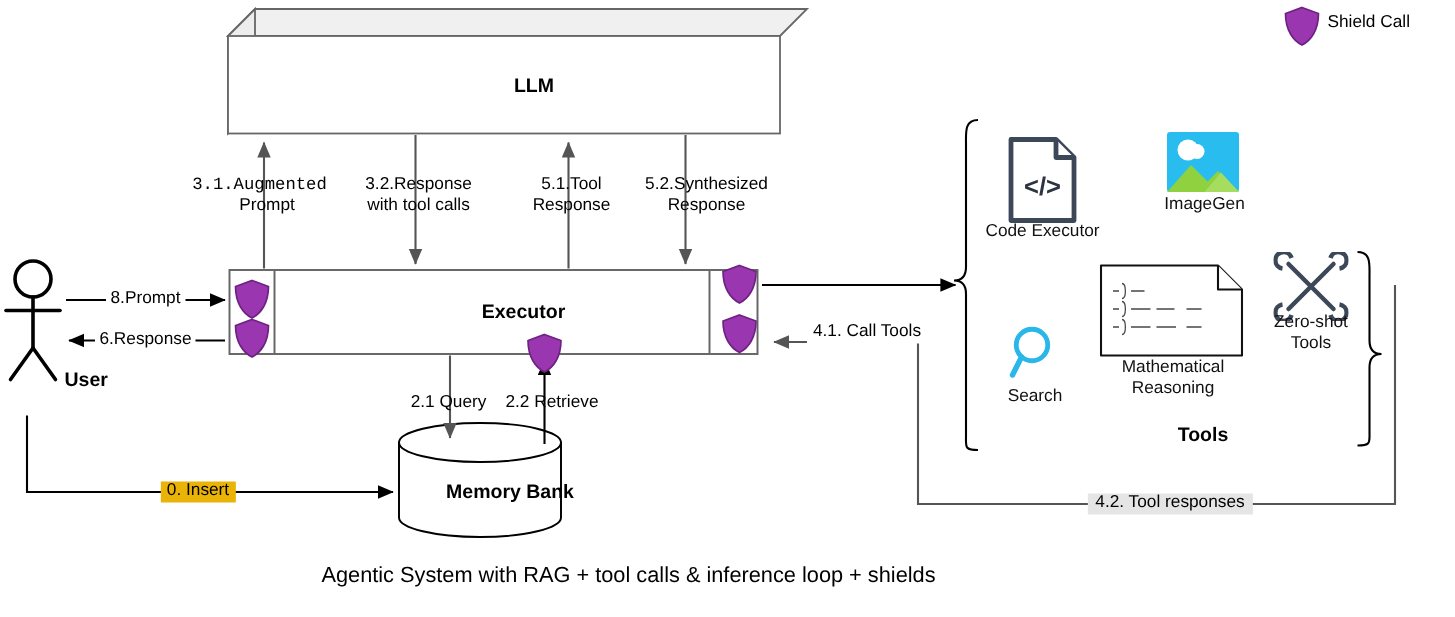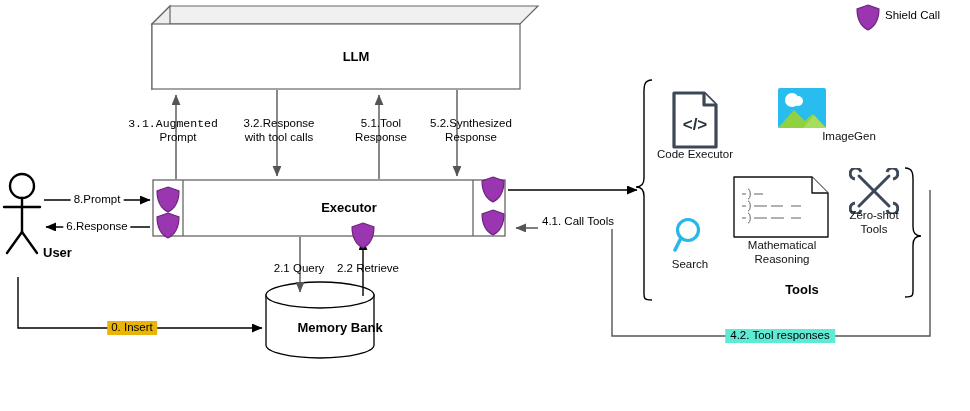--- a/index.html
+++ b/index.html
@@ -97,41 +97,41 @@
   <div class="lbl c" style="left:471px;top:131px;">Response</div>
 
   <div class="lbl c" style="left:97px;top:193px;background:#fff;padding:0 3px;">8.Prompt</div>
   <div class="lbl c" style="left:97px;top:220px;background:#fff;padding:0 3px;">6.Response</div>
   <div class="lbl c" style="left:132px;top:321px;background:#eab308;padding:0 4px;">0. Insert</div>
 
   <div class="lbl c" style="left:299px;top:262px;">2.1 Query</div>
   <div class="lbl c" style="left:368px;top:262px;">2.2 Retrieve</div>
 
   <div class="lbl c" style="left:578px;top:183px;background:#fff;padding:0 4px;margin-top:32px;">4.1. Call Tools</div>
-  <div class="lbl c" style="left:780px;top:329px;background:#5eead4;padding:0 5px;">4.2. Tool responses</div>
+  <div class="lbl c" style="left:780px;top:329px;background:#e5e5e5;padding:0 5px;">4.2. Tool responses</div>
 
   <div class="icoBox" style="left:671px;top:90px;">
     <svg width="48" height="60" viewBox="0 0 48 60">
       <path d="M3,3 L33,3 L45,15 L45,57 L3,57 Z" fill="#fff" stroke="#3C4858" stroke-width="3.2" stroke-linejoin="round"></path>
       <path d="M33,3 L33,15 L45,15" fill="#fff" stroke="#3C4858" stroke-width="3.2" stroke-linejoin="round"></path>
       <text x="24" y="40" font-family="'Liberation Sans',sans-serif" font-size="17" font-weight="bold" fill="#2B3440" text-anchor="middle">&lt;/&gt;</text>
     </svg>
   </div>
   <div class="icoCap" style="left:695px;top:148px;">Code Executor</div>
 
   <div class="icoBox" style="left:778px;top:88px;">
     <svg width="48" height="40" viewBox="0 0 48 40">
       <rect x="0" y="0" width="48" height="40" rx="2" fill="#29BDEF"></rect>
       <circle cx="14" cy="12" r="7" fill="#FFFFFF"></circle>
       <circle cx="20" cy="13" r="5" fill="#FFFFFF"></circle>
       <path d="M0,40 L16,22 L27,33 L34,26 L48,40 Z" fill="#8FD13F"></path>
       <path d="M25,40 L36,27 L48,40 Z" fill="#A6DD5E"></path>
     </svg>
   </div>
-  <div class="icoCap" style="left:803px;top:130px;margin-left:46px;">ImageGen</div>
+  <div class="icoCap" style="left:803px;top:130px;">ImageGen</div>
 
   <div class="icoBox" style="left:733px;top:176px;">
     <svg width="96" height="62" viewBox="0 0 96 62">
       <path d="M1,1 L79,1 L95,17 L95,61 L1,61 Z" fill="#fff" stroke="#111" stroke-width="1.4" stroke-linejoin="round"></path>
       <path d="M79,1 L79,17 L95,17" fill="#fff" stroke="#111" stroke-width="1.4" stroke-linejoin="round"></path>
       <g stroke="#333" stroke-width="0.85" fill="none" opacity="0.9">
         <path d="M9,18 h4 M15,13 c3,0 3,10 0,10 M21,18 h9"></path>
         <path d="M9,30 h4 M15,25 c3,0 3,10 0,10 M21,30 h13 M38,30 h12"></path>
         <path d="M9,42 h4 M15,37 c3,0 3,10 0,10 M21,42 h13 M38,42 h13"></path>
         <path d="M58,30 h10 M58,42 h10"></path>
@@ -175,14 +175,15 @@
     <use href="#shieldShape" x="157" y="187"></use>
     <use href="#shieldShape" x="157" y="213"></use>
     <use href="#shieldShape" x="352" y="223"></use>
     <use href="#shieldShape" x="482" y="177"></use>
     <use href="#shieldShape" x="482" y="210"></use>
     <use href="#shieldShape" x="857" y="5"></use>
   </svg>
 
   <div class="lbl" style="left:885px;top:9px;">Shield Call</div>
 
+  <div class="caption" style="left:419px;top:376px;">Agentic System with RAG + tool calls &amp; inference loop + shields</div>
 
 </div>
 
 </body></html>

